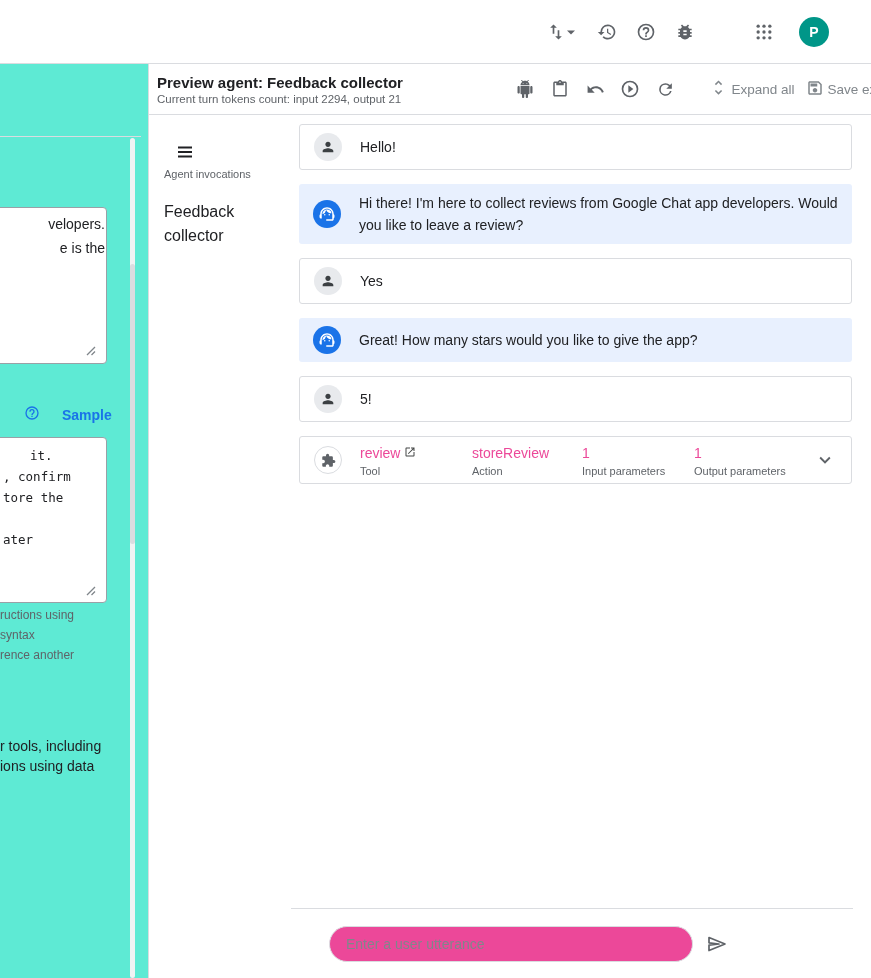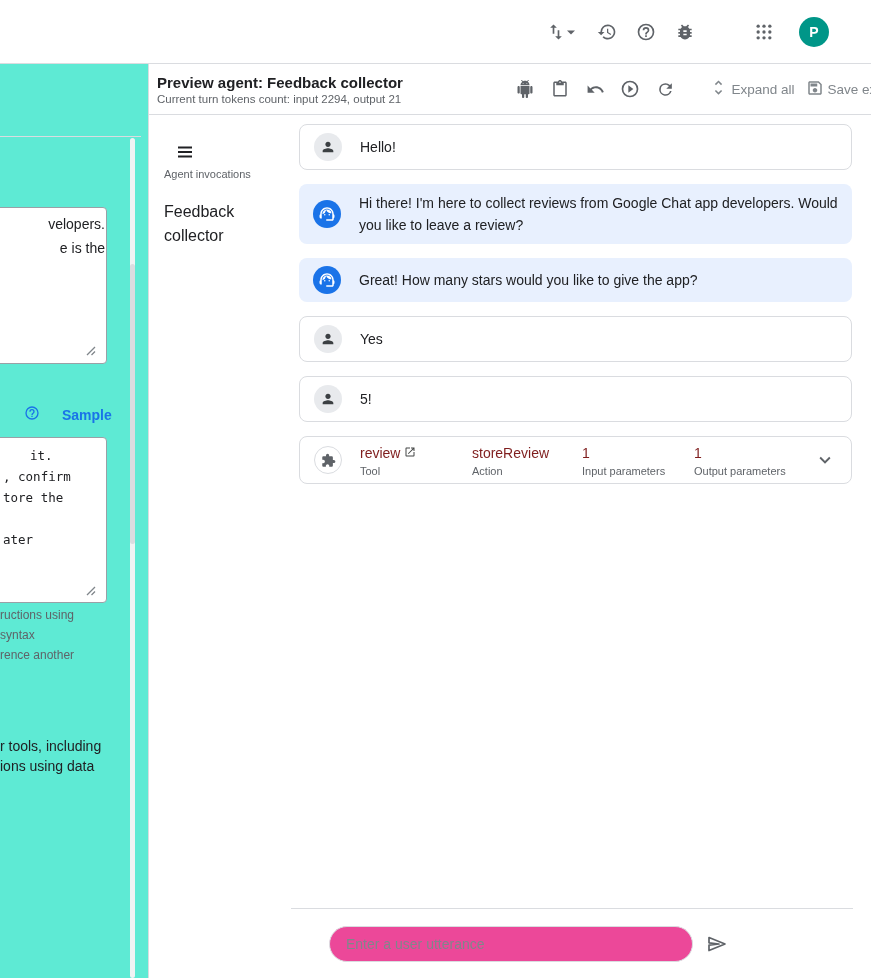--- a/index.html
+++ b/index.html
@@ -49,32 +49,32 @@
     cursor:default;padding:0;margin-left:9px;white-space:nowrap;font-family:inherit}
 
   
   .inv-menu{position:absolute;left:22px;top:74px;width:28px;height:28px}
   .inv-label{position:absolute;left:15px;top:104px;font-size:11px;color:#5f6368;white-space:nowrap}
   .inv-name{position:absolute;left:15px;top:136px;width:114px;font-size:16px;line-height:24px;color:#202124;cursor:pointer}
 
   
   .chat{position:absolute;left:142px;top:51px;width:562px;height:863px}
   .msgs{position:absolute;left:0;top:0;right:0;bottom:70px;padding:9px 1px 0 8px;overflow:hidden}
-  .bubble{display:flex;align-items:center;border-radius:8px;margin-bottom:14px;padding:8px 14px;min-height:44px}
+  .bubble{display:flex;align-items:center;border-radius:3px;margin-bottom:14px;padding:8px 14px;min-height:44px}
   .bubble.user{background:#fff;border:1px solid #dadce0}
   .bubble.agent{background:#e8f0fe}
   .bubble.tool{background:#fff;border:1px solid #dadce0;min-height:48px;padding:6px 10px 6px 14px}
   .avatar28{width:28px;height:28px;border-radius:50%;display:flex;align-items:center;justify-content:center;
     flex:none;margin-right:18px}
   .user .avatar28{background:#e8eaed}
   .agent .avatar28{background:#1a73e8}
   .tool .avatar28{background:#fff;border:1px solid #dadce0}
   .txt{font-size:14px;line-height:22px;color:#202124;max-width:486px}
   .tcol{flex:none}
-  .tcol .tval{font-size:14px;line-height:18px;color:#7f1d1d;display:flex;align-items:center;gap:4px}
+  .tcol .tval{font-size:14px;line-height:18px;color:#ec4899;display:flex;align-items:center;gap:4px}
   .tcol .tsub{font-size:11px;color:#5f6368;margin-top:3px;white-space:nowrap}
   .tc1{width:112px}.tc2{width:110px}.tc3{width:112px}.tc4{flex:1 1 auto}
   .tool-chevron{margin-left:auto}
 
   
   .composer{position:absolute;left:0;right:0;bottom:0;height:70px;border-top:1px solid #dadce0;
     display:flex;align-items:center;padding-left:38px;background:#fff}
   .utter-input{width:364px;height:36px;border:1px solid #dadce0;border-radius:18px;padding:0 16px;
     font-size:14px;color:#202124;outline:none;font-family:inherit;background:#ec4899}
   .utter-input::placeholder{color:#80868b}
@@ -259,39 +259,39 @@
               <svg width="18" height="18" viewBox="0 0 24 24" fill="#ffffff">
                 <path d="M21 12.22C21 6.73 16.74 3 12 3c-4.69 0-9 3.65-9 9.28-.6.34-1 .98-1 1.72v2c0 1.1.9 2 2 2h1v-6.1c0-3.87 3.13-7 7-7s7 3.13 7 7V19h-8v2h8c1.1 0 2-.9 2-2v-1.22c.59-.31 1-.92 1-1.64v-2.3c0-.7-.41-1.31-1-1.62z"></path>
                 <circle cx="9" cy="13" r="1"></circle>
                 <circle cx="15" cy="13" r="1"></circle>
                 <path d="M18 11.03A6.04 6.04 0 0 0 12.05 6c-3.03 0-6.29 2.51-6.03 6.45a8.07 8.07 0 0 0 4.86-5.89 8.04 8.04 0 0 0 7.12 4.47z"></path>
               </svg>
             </span>
           <div class="txt">Hi there! I'm here to collect reviews from Google Chat app developers. Would you like to leave a review?</div>
         </div>
 
+        <div class="bubble user">
+          <span class="avatar28">
+              <svg width="16" height="16" viewBox="0 0 24 24" fill="#3c4043">
+                <path d="M12 12c2.21 0 4-1.79 4-4s-1.79-4-4-4-4 1.79-4 4 1.79 4 4 4zm0 2c-2.67 0-8 1.34-8 4v2h16v-2c0-2.66-5.33-4-8-4z"></path>
+              </svg>
+            </span>
+          <div class="txt">Yes</div>
+        </div>
+
         <div class="bubble agent">
           <span class="avatar28">
               <svg width="18" height="18" viewBox="0 0 24 24" fill="#ffffff">
                 <path d="M21 12.22C21 6.73 16.74 3 12 3c-4.69 0-9 3.65-9 9.28-.6.34-1 .98-1 1.72v2c0 1.1.9 2 2 2h1v-6.1c0-3.87 3.13-7 7-7s7 3.13 7 7V19h-8v2h8c1.1 0 2-.9 2-2v-1.22c.59-.31 1-.92 1-1.64v-2.3c0-.7-.41-1.31-1-1.62z"></path>
                 <circle cx="9" cy="13" r="1"></circle>
                 <circle cx="15" cy="13" r="1"></circle>
                 <path d="M18 11.03A6.04 6.04 0 0 0 12.05 6c-3.03 0-6.29 2.51-6.03 6.45a8.07 8.07 0 0 0 4.86-5.89 8.04 8.04 0 0 0 7.12 4.47z"></path>
               </svg>
             </span>
           <div class="txt">Great! How many stars would you like to give the app?</div>
-        </div>
-
-        <div class="bubble user">
-          <span class="avatar28">
-              <svg width="16" height="16" viewBox="0 0 24 24" fill="#3c4043">
-                <path d="M12 12c2.21 0 4-1.79 4-4s-1.79-4-4-4-4 1.79-4 4 1.79 4 4 4zm0 2c-2.67 0-8 1.34-8 4v2h16v-2c0-2.66-5.33-4-8-4z"></path>
-              </svg>
-            </span>
-          <div class="txt">Yes</div>
         </div>
 
         <div class="bubble user">
           <span class="avatar28">
               <svg width="16" height="16" viewBox="0 0 24 24" fill="#3c4043">
                 <path d="M12 12c2.21 0 4-1.79 4-4s-1.79-4-4-4-4 1.79-4 4 1.79 4 4 4zm0 2c-2.67 0-8 1.34-8 4v2h16v-2c0-2.66-5.33-4-8-4z"></path>
               </svg>
             </span>
           <div class="txt">5!</div>
         </div>

